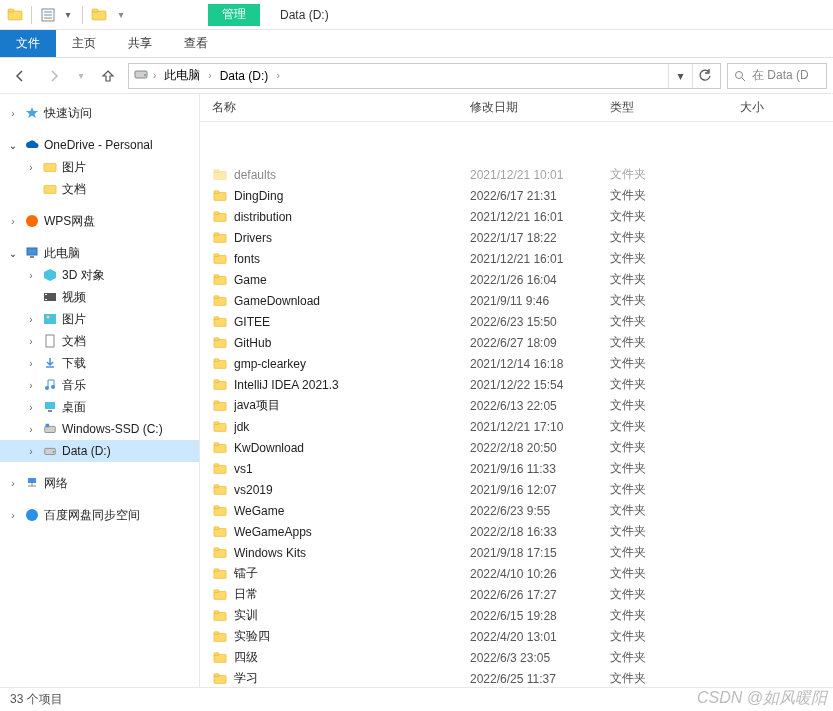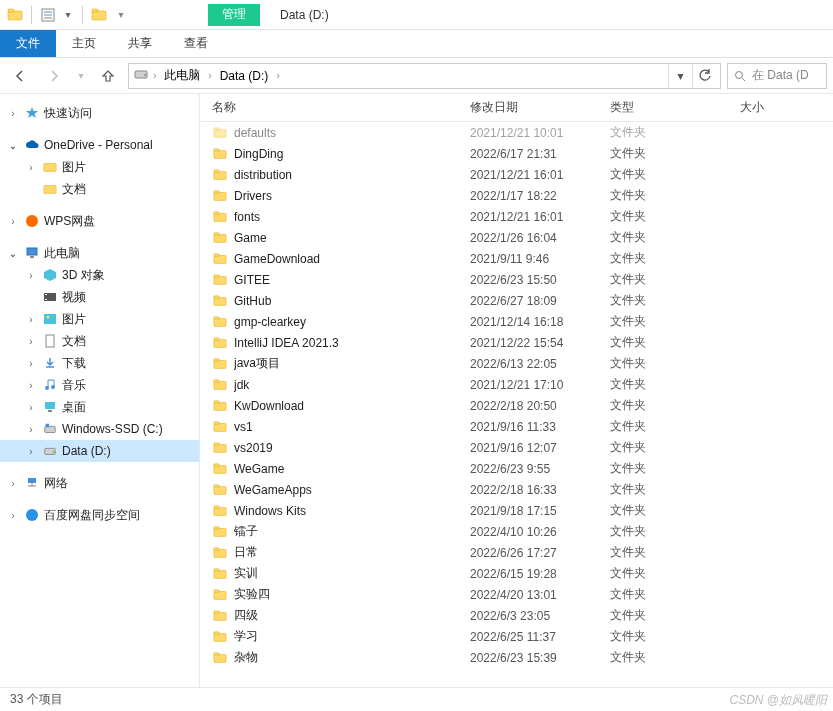--- a/index.html
+++ b/index.html
@@ -43,37 +43,37 @@
 .content { flex: 1; display: flex; flex-direction: column; }
 .col-headers { display: flex; height: 28px; border-bottom: 1px solid #e8e8e8; align-items: center; color: #444; padding-left: 12px; }
 .col-headers > div { cursor: pointer; }
 .col-name { width: 258px; }
 .col-date { width: 140px; }
 .col-type { width: 130px; }
 .col-size { flex: 1; }
 
 .file-list { flex: 1; overflow-y: auto; }
 .file-row { display: flex; align-items: center; height: 21px; padding-left: 12px; cursor: pointer; }
-.file-row.partial { opacity: 0.55; }
+.file-row.partial { opacity: 0.55; margin-top: 42px; }
 .file-row.highlighted { outline: 2px solid #e53935; outline-offset: -1px; }
 .file-icon { width: 16px; height: 16px; margin-right: 6px; display: flex; align-items: center; justify-content: center; }
 .file-name { width: 236px; color: #222; white-space: nowrap; overflow: hidden; }
 .file-date { width: 140px; color: #555; }
 .file-type { width: 130px; color: #555; }
 .file-size { flex: 1; color: #555; text-align: right; padding-right: 50px; }
 
 
 .statusbar { height: 24px; border-top: 1px solid #e8e8e8; display: flex; align-items: center; padding: 0 10px; color: #555; }
 
 
 .folder-svg { fill: #ffd96a; stroke: #d9a400; stroke-width: 0.5; }
 .file-svg { fill: #fff; stroke: #999; stroke-width: 1; }
 .drive-svg { fill: #d0d0d0; stroke: #888; }
 
-.watermark { position: absolute; right: 6px; bottom: 2px; color: rgba(120,120,120,0.5); font-size: 12px; font-style: italic; pointer-events: none; }
+.watermark { position: absolute; right: 6px; bottom: 2px; color: rgba(120,120,120,0.5); font-size: 16px; font-style: italic; pointer-events: none; }
 </style>
 </head>
 <body>
 
 <div class="titlebar">
   <div class="qat">
     <span class="qat-icon">
       <svg width="16" height="16" viewBox="0 0 16 16">
           <rect class="folder-svg" x="1" y="4" width="14" height="9" rx="1"></rect>
           <rect class="folder-svg" x="1" y="2" width="6" height="3" rx="1"></rect>

